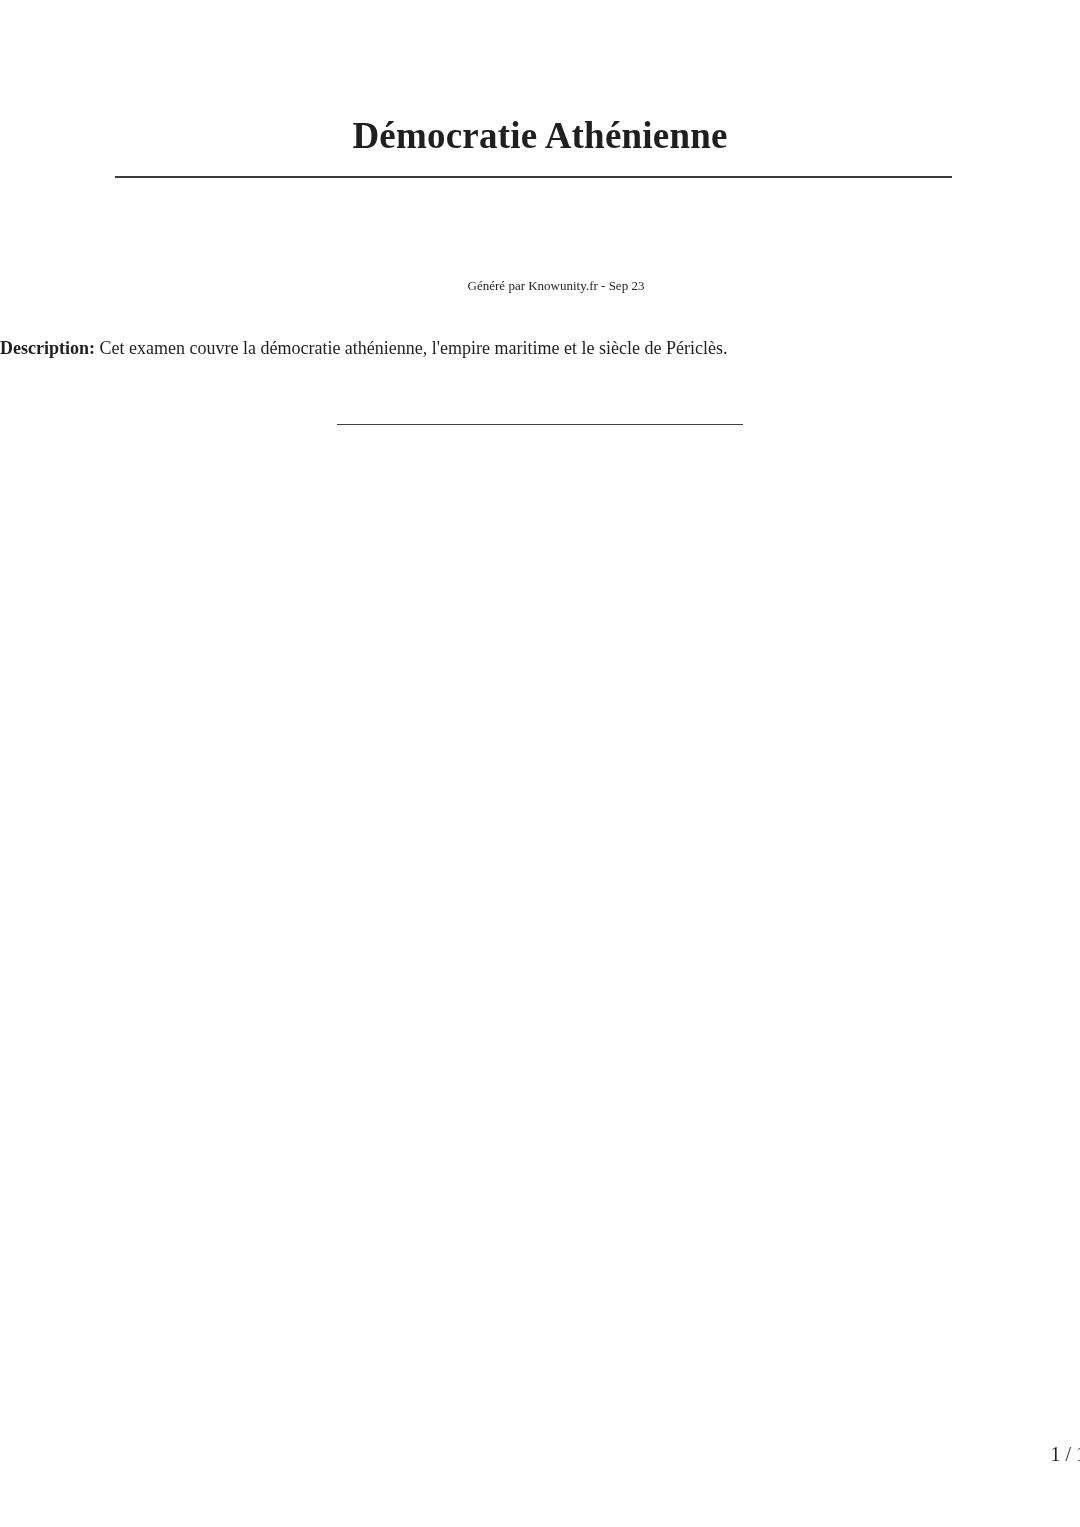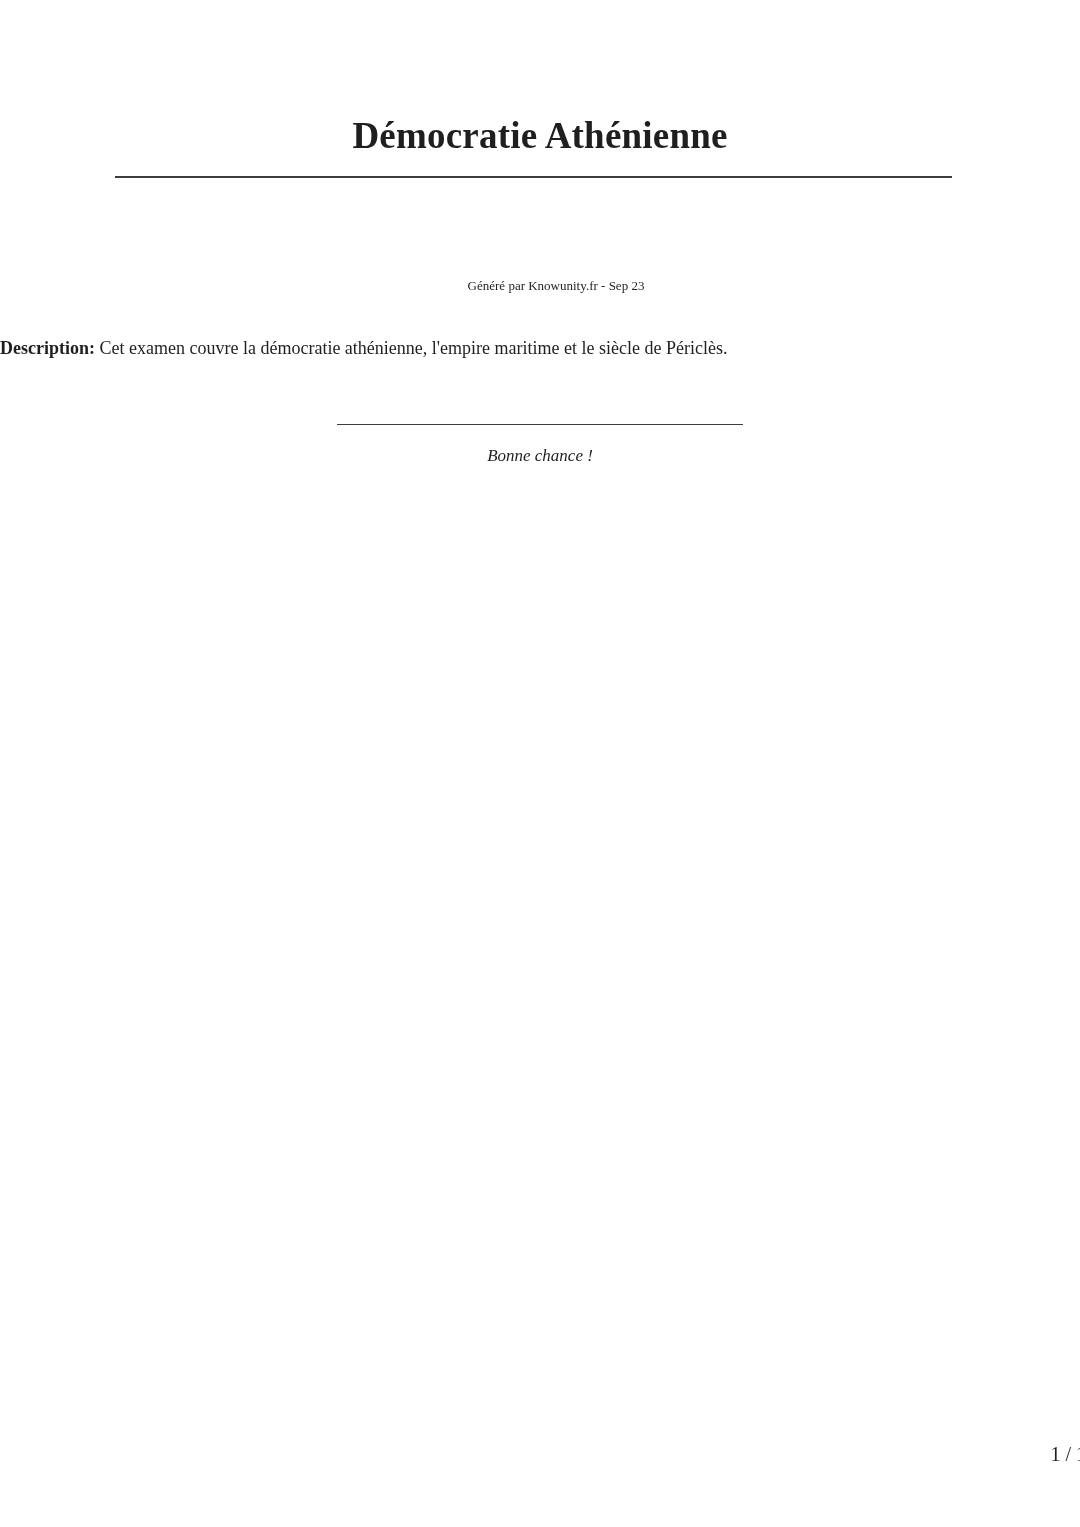--- a/index.html
+++ b/index.html
@@ -104,17 +104,16 @@
   <h1 class="doc-title">Démocratie Athénienne</h1>
 
   <hr class="rule rule-full">
 
   <p class="generated-line">Généré par Knowunity.fr - Sep 23</p>
 
   <p class="description-line"><strong>Description:</strong> <span>Cet examen couvre la démocratie athénienne, l'empire maritime et le siècle de Périclès.</span></p>
 
   <hr class="rule rule-short">
 
-  <p class="good-luck">Bonne chance !</p>
 
   <p class="page-footer">1 / 13</p>
 
 </div>
 
 </body></html>

